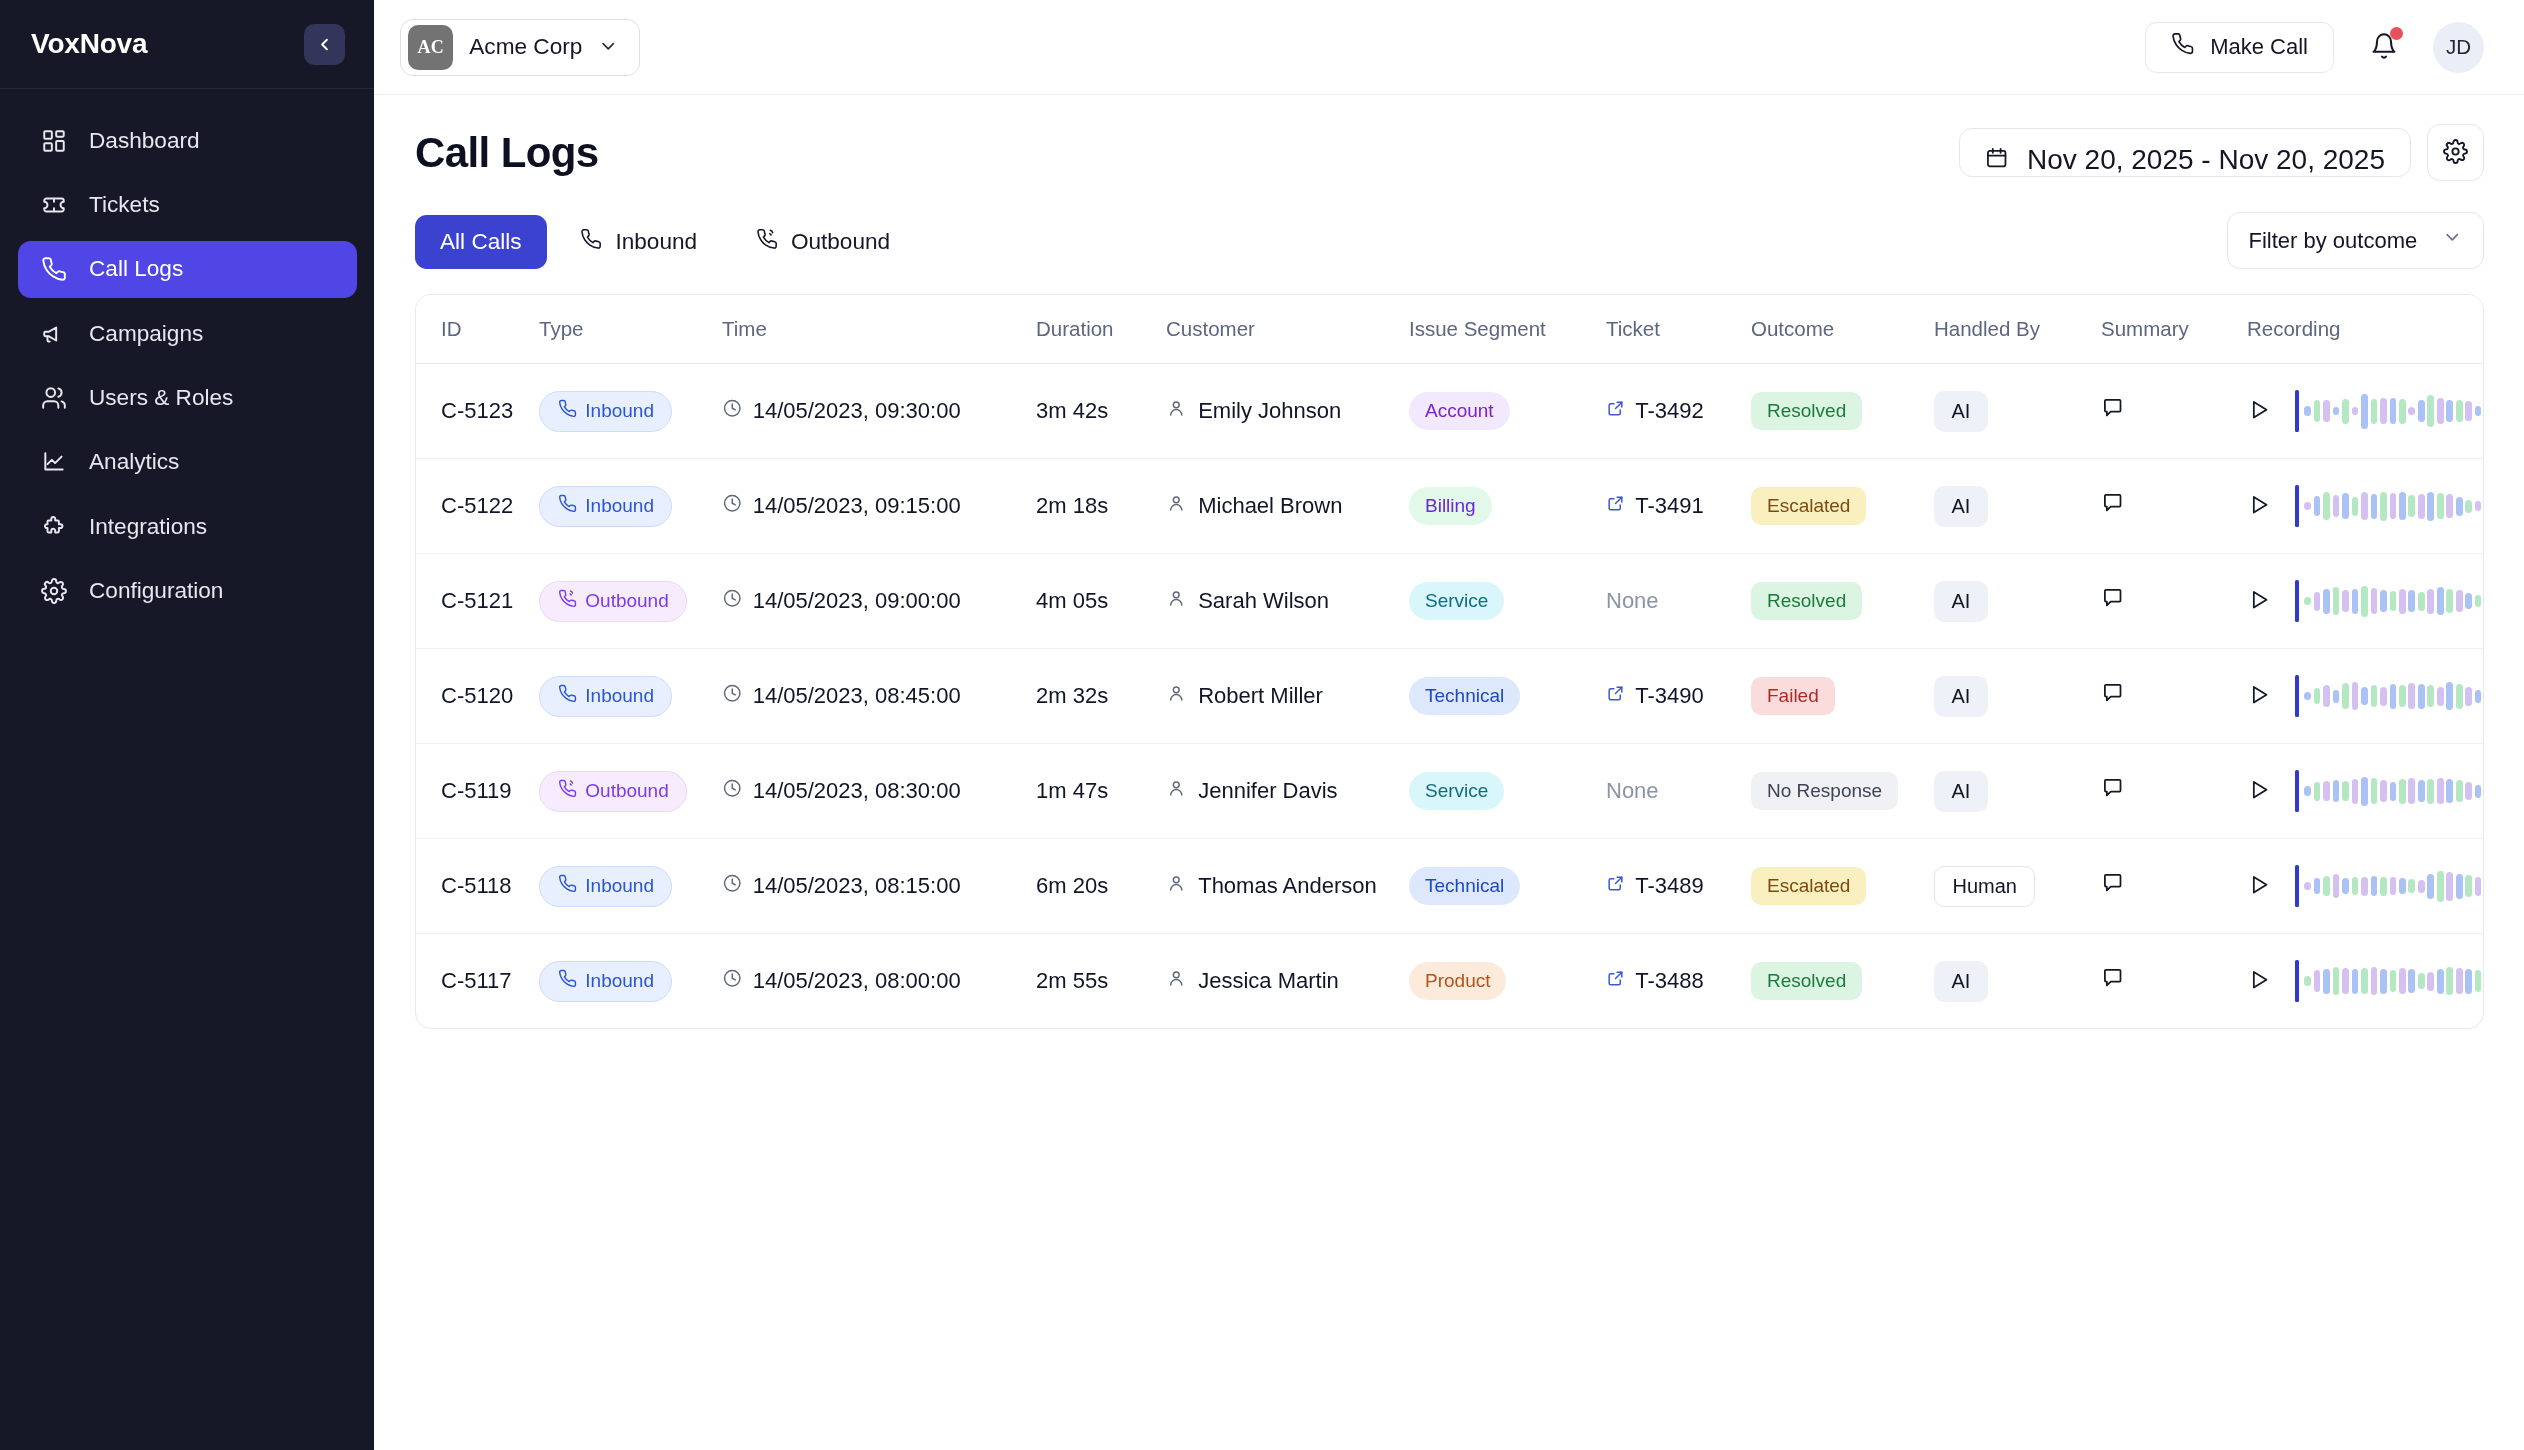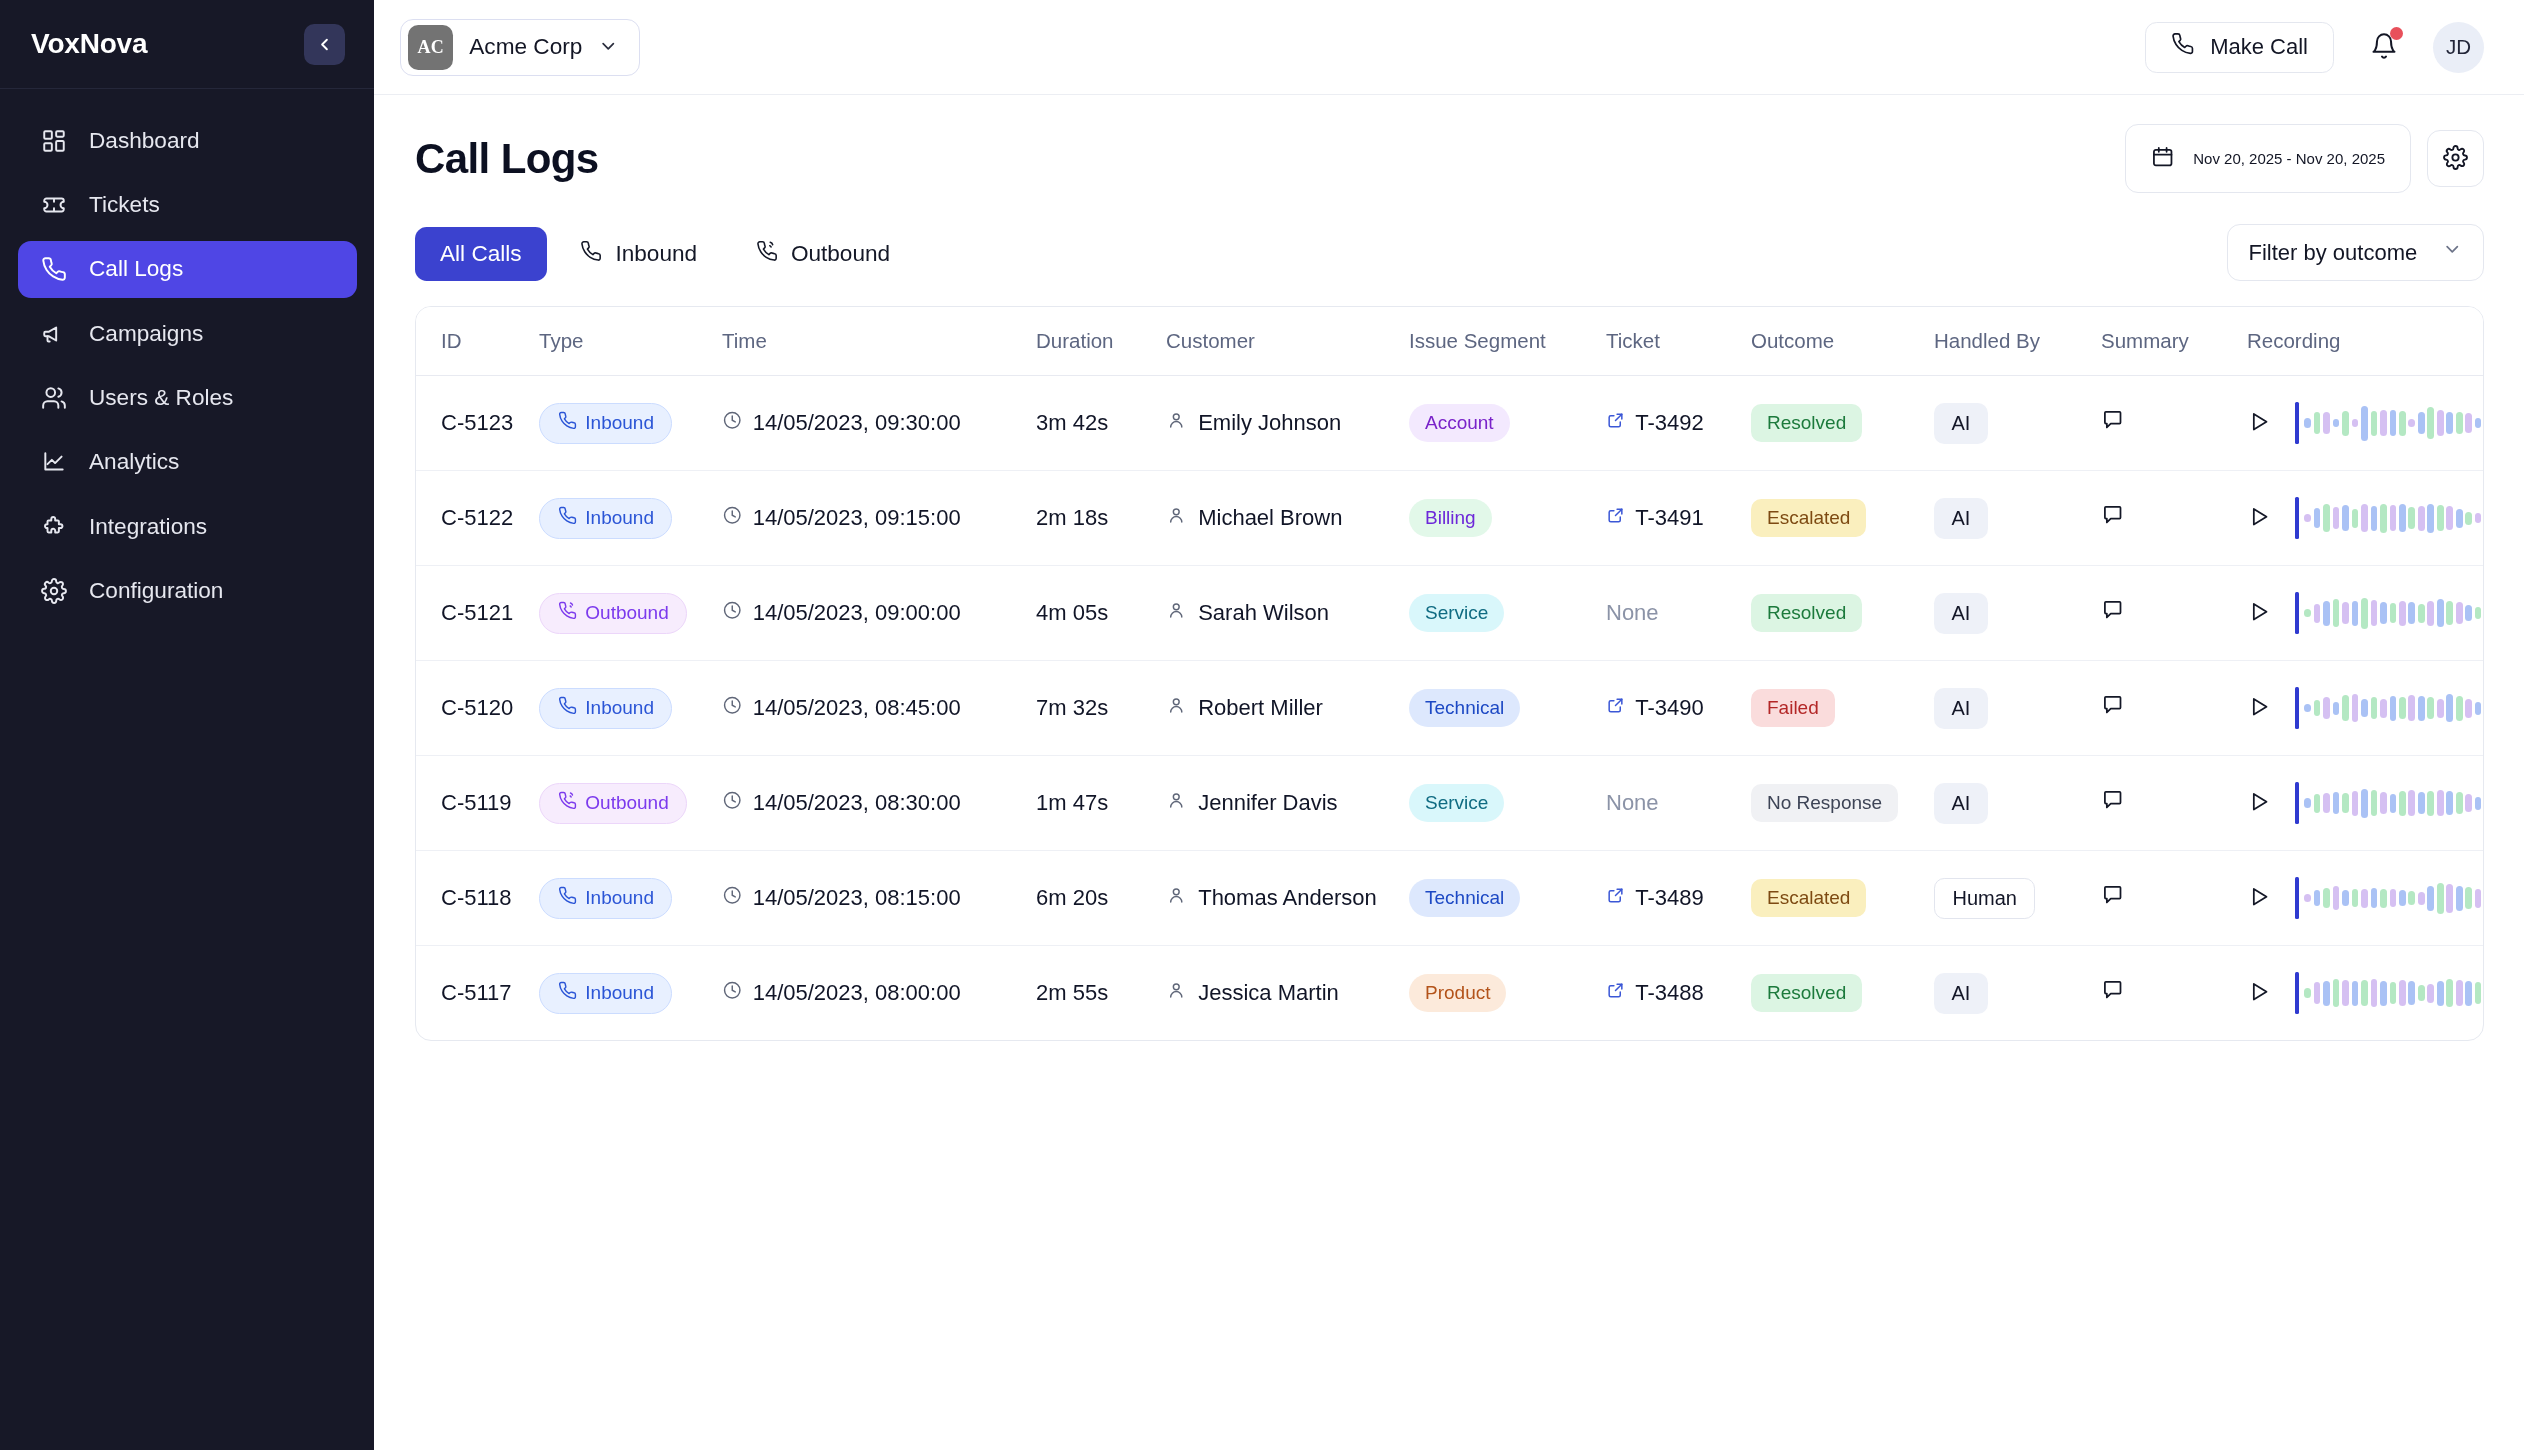--- a/index.html
+++ b/index.html
@@ -87,24 +87,24 @@
     display: flex; align-items: center; justify-content: center;
     font-size: 20.5px; font-weight: 400; cursor: pointer;
   }
 
   .content { flex: 1 1 auto; padding: 29px 41px 0 41px; overflow: hidden; }
 
   .page-head { display: flex; align-items: center; justify-content: space-between; margin-bottom: 31px; }
   .page-title { font-size: 42px; font-weight: 700; color: #0c1021; letter-spacing: -0.6px; }
   .head-right { display: flex; align-items: center; gap: 16px; }
   .daterange {
-    display: flex; align-items: center; gap: 19px;
-    height: 69px; padding: 0 25px;
+    display: flex; align-items: flex-end; gap: 19px;
+    height: 49px; padding: 0 25px;
     border: 1.5px solid #e4e7ef; border-radius: 13px;
-    background: #ffffff; font-size: 15px; color: #131625; cursor: pointer;
+    background: #ffffff; font-size: 28px; color: #131625; cursor: pointer;
   }
   .icon-btn {
     width: 57px; height: 57px;
     border: 1.5px solid #e4e7ef; border-radius: 13px;
     background: #ffffff; display: flex; align-items: center; justify-content: center;
     cursor: pointer;
   }
 
   .toolbar { display: flex; align-items: flex-end; justify-content: space-between; margin-bottom: 25px; }
   .tabs { display: flex; align-items: center; gap: 8.8px; }
@@ -616,21 +616,21 @@
               </tr>
               <tr>
                 <td class="c-id">C-5120</td>
                 <td class="c-type"><span class="badge badge-inbound"><span><svg width="19" height="19" viewBox="0 0 24 24" fill="none" stroke="currentColor" stroke-width="1.8" stroke-linecap="round" stroke-linejoin="round">
                         <path d="M22 16.92v3a2 2 0 0 1-2.18 2 19.79 19.79 0 0 1-8.63-3.07 19.5 19.5 0 0 1-6-6A19.79 19.79 0 0 1 2.12 4.18 2 2 0 0 1 4.11 2h3a2 2 0 0 1 2 1.72c.13.96.36 1.9.7 2.81a2 2 0 0 1-.45 2.11L8.09 9.91a16 16 0 0 0 6 6l1.27-1.27a2 2 0 0 1 2.11-.45c.91.34 1.85.57 2.81.7A2 2 0 0 1 22 16.92z"></path>
                       </svg></span>Inbound</span></td>
                 <td class="c-time"><span class="timecell"><span><svg width="20.5" height="20.5" viewBox="0 0 24 24" fill="none" stroke="#5f6678" stroke-width="1.7" stroke-linecap="round">
                         <circle cx="12" cy="12" r="9"></circle>
                         <polyline points="12 7 12 12 15.5 14"></polyline>
                       </svg></span>14/05/2023, 08:45:00</span></td>
-                <td class="c-duration">7m 32s</td>
+                <td class="c-duration">2m 32s</td>
                 <td class="c-customer"><span class="cust"><span><svg width="20.5" height="20.5" viewBox="0 0 24 24" fill="none" stroke="#5f6678" stroke-width="1.7" stroke-linecap="round" stroke-linejoin="round">
                         <circle cx="12" cy="8" r="3.4"></circle>
                         <path d="M5.5 20a6.5 6.5 0 0 1 13 0"></path>
                       </svg></span>Robert Miller</span></td>
                 <td class="c-segment"><span class="seg seg-Technical">Technical</span></td>
                 <td class="c-ticket"><span class="ticket-link">
                     <span><svg width="19" height="19" viewBox="0 0 24 24" fill="none" stroke="#3b57d6" stroke-width="1.9" stroke-linecap="round" stroke-linejoin="round">
                         <path d="M14 4h6v6"></path>
                         <path d="M20 4l-8 8"></path>
                         <path d="M18 14v4a2 2 0 0 1-2 2H6a2 2 0 0 1-2-2V8a2 2 0 0 1 2-2h4"></path>

